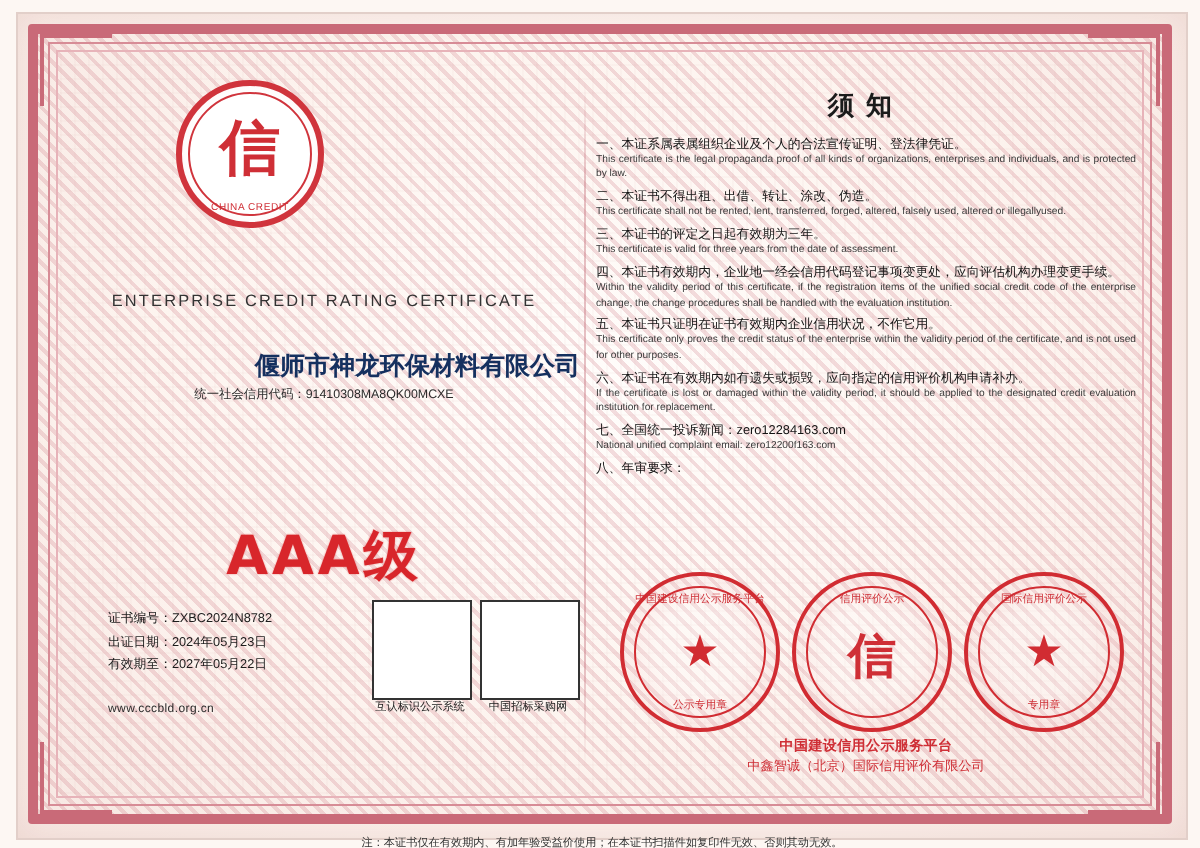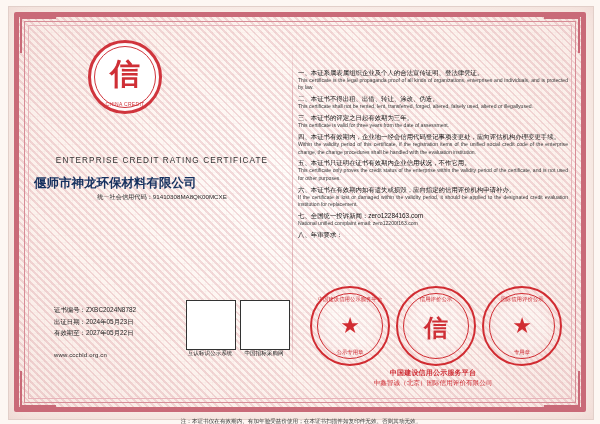--- a/index.html
+++ b/index.html
@@ -79,25 +79,25 @@
   .seal-top .arc{
     position:absolute;left:0;right:0;bottom:7px;text-align:center;
     font-size:5px;color:#cf2f36;letter-spacing:.3px;
   }
   .title-cn{
     position:absolute;left:0;top:92px;width:256px;text-align:center;
     font-size:25px;font-weight:bold;color:#1b1b1b;letter-spacing:1px;
     font-family:"DejaVu Sans",sans-serif;
   }
   .title-en{
-    position:absolute;left:0;top:122px;width:256px;text-align:center;
+    position:absolute;left:0;top:112px;width:256px;text-align:center;
     font-size:8.2px;color:#333;letter-spacing:1.1px;
   }
   .company{
-    position:absolute;left:0;top:141px;width:256px;text-align:left;
+    position:absolute;left:0;top:141px;width:256px;text-align:right;
     font-size:12.5px;font-weight:bold;color:#15305f;
     font-family:"DejaVu Sans",sans-serif;
   }
   .credit-code{
     position:absolute;left:0;top:159px;width:256px;text-align:center;
     font-size:6.2px;color:#2b2b2b;
   }
   .body-text{
     position:absolute;left:6px;top:175px;width:244px;
     font-size:7.4px;line-height:11.5px;color:#1c1c1c;text-align:justify;
@@ -220,35 +220,37 @@
     <div class="seal-top">
       <div class="ring"></div>
       <div class="ring2"></div>
       <div class="glyph">信</div>
       <div class="arc">CHINA CREDIT</div>
     </div>
 
     <div class="title-en">ENTERPRISE CREDIT RATING CERTIFICATE</div>
     <div class="company">偃师市神龙环保材料有限公司</div>
     <div class="credit-code">统一社会信用代码：91410308MA8QK00MCXE</div>
+    <div class="grade">AAA级</div>
 
     <div class="meta">
       <div>证书编号：ZXBC2024N8782</div>
       <div>出证日期：2024年05月23日</div>
       <div>有效期至：2027年05月22日</div>
     </div>
     <div class="website">www.cccbld.org.cn</div>
 
     <div class="qr"></div>
     <div class="qr2"></div>
     <div class="qr-label">互认标识公示系统</div>
     <div class="qr2-label">中国招标采购网</div>
   </div>
 
   <div class="right">
+    <div class="notice-title">须知</div>
 
     <div class="notice-list">
       <div class="n-item">
         <div class="n-cn">一、本证系属表属组织企业及个人的合法宣传证明、登法律凭证。</div>
         <div class="n-en">This certificate is the legal propaganda proof of all kinds of organizations, enterprises and individuals, and is protected by law.</div>
       </div>
       <div class="n-item">
         <div class="n-cn">二、本证书不得出租、出借、转让、涂改、伪造。</div>
         <div class="n-en">This certificate shall not be rented, lent, transferred, forged, altered, falsely used, altered or illegallyused.</div>
       </div>

